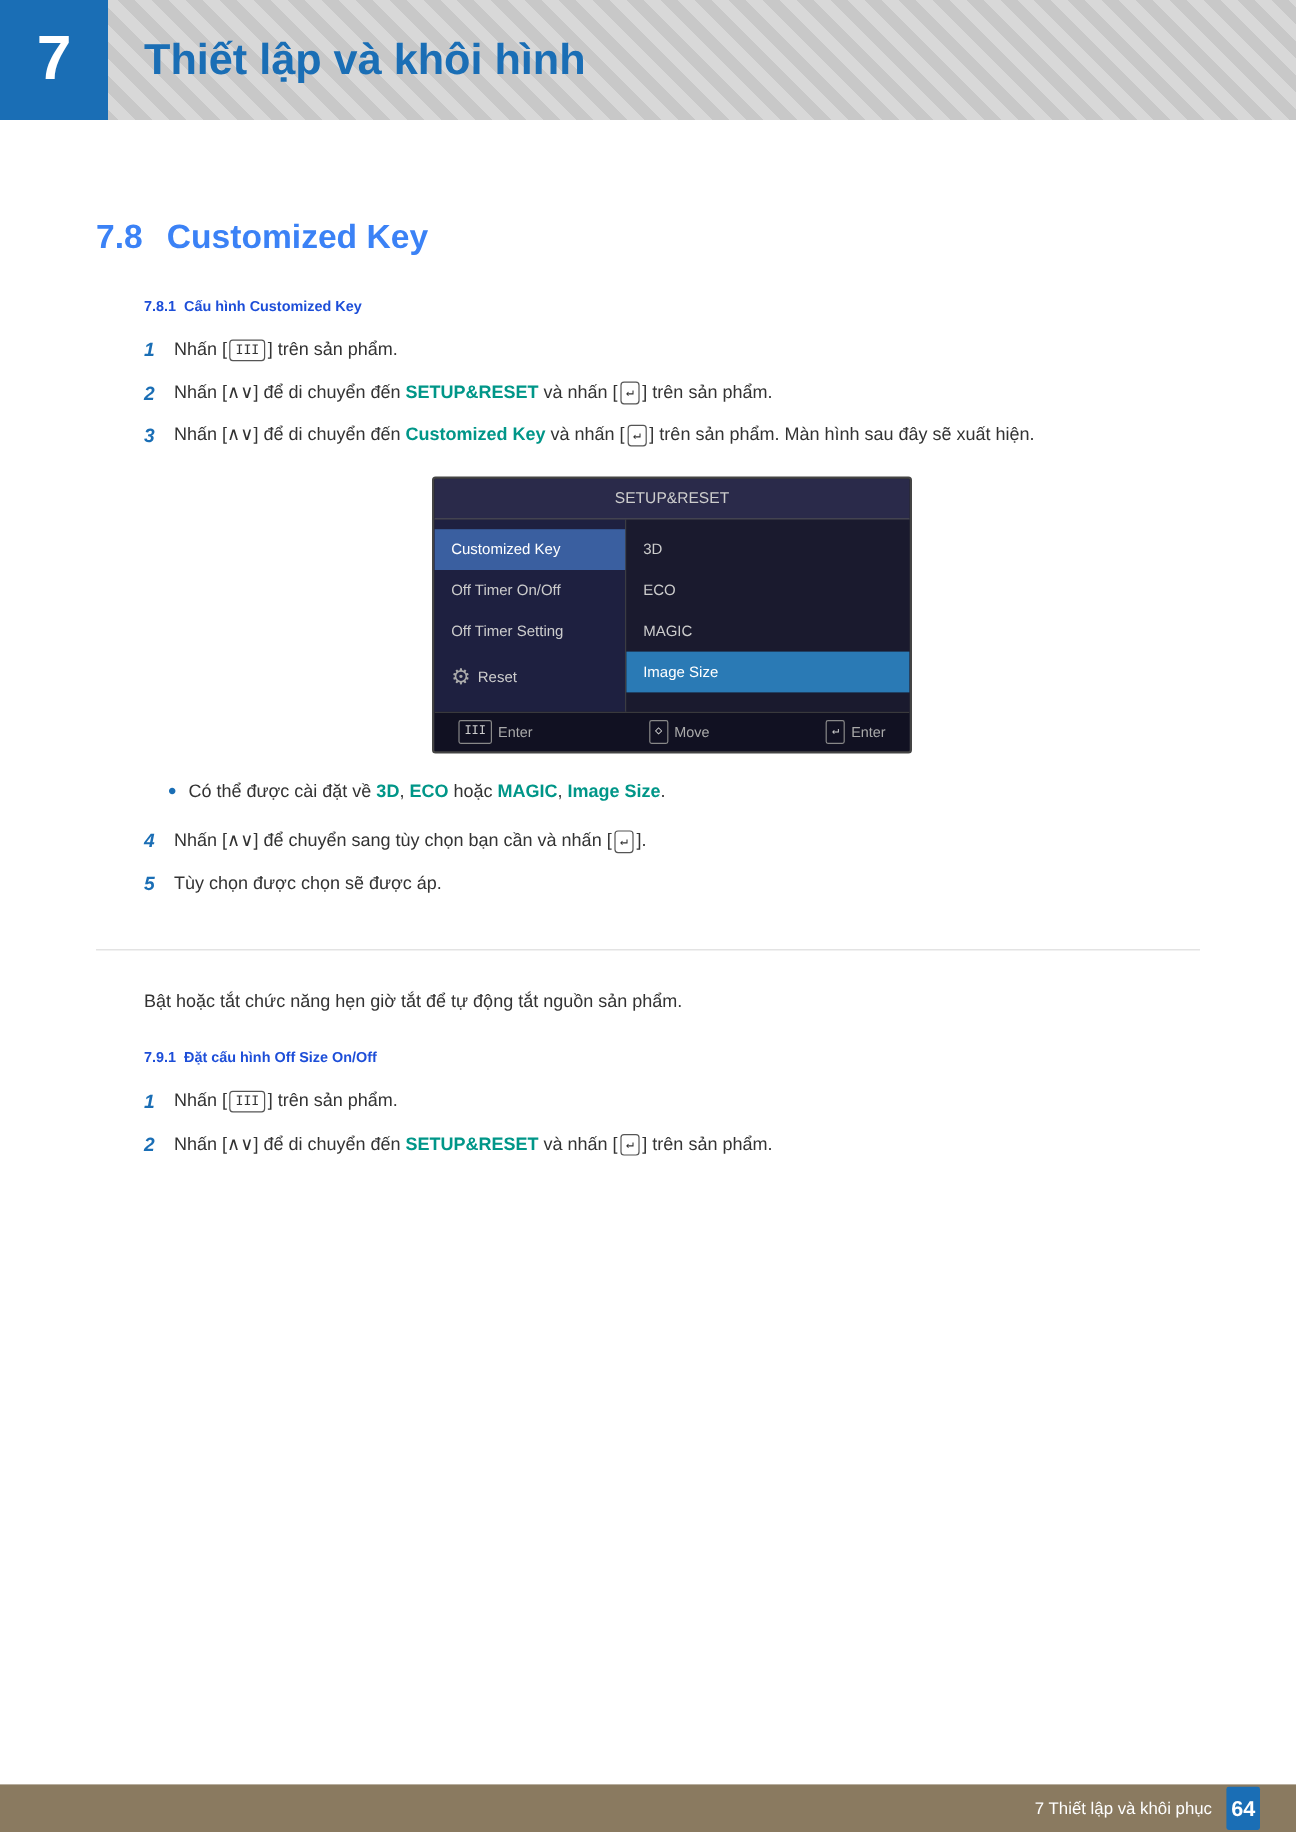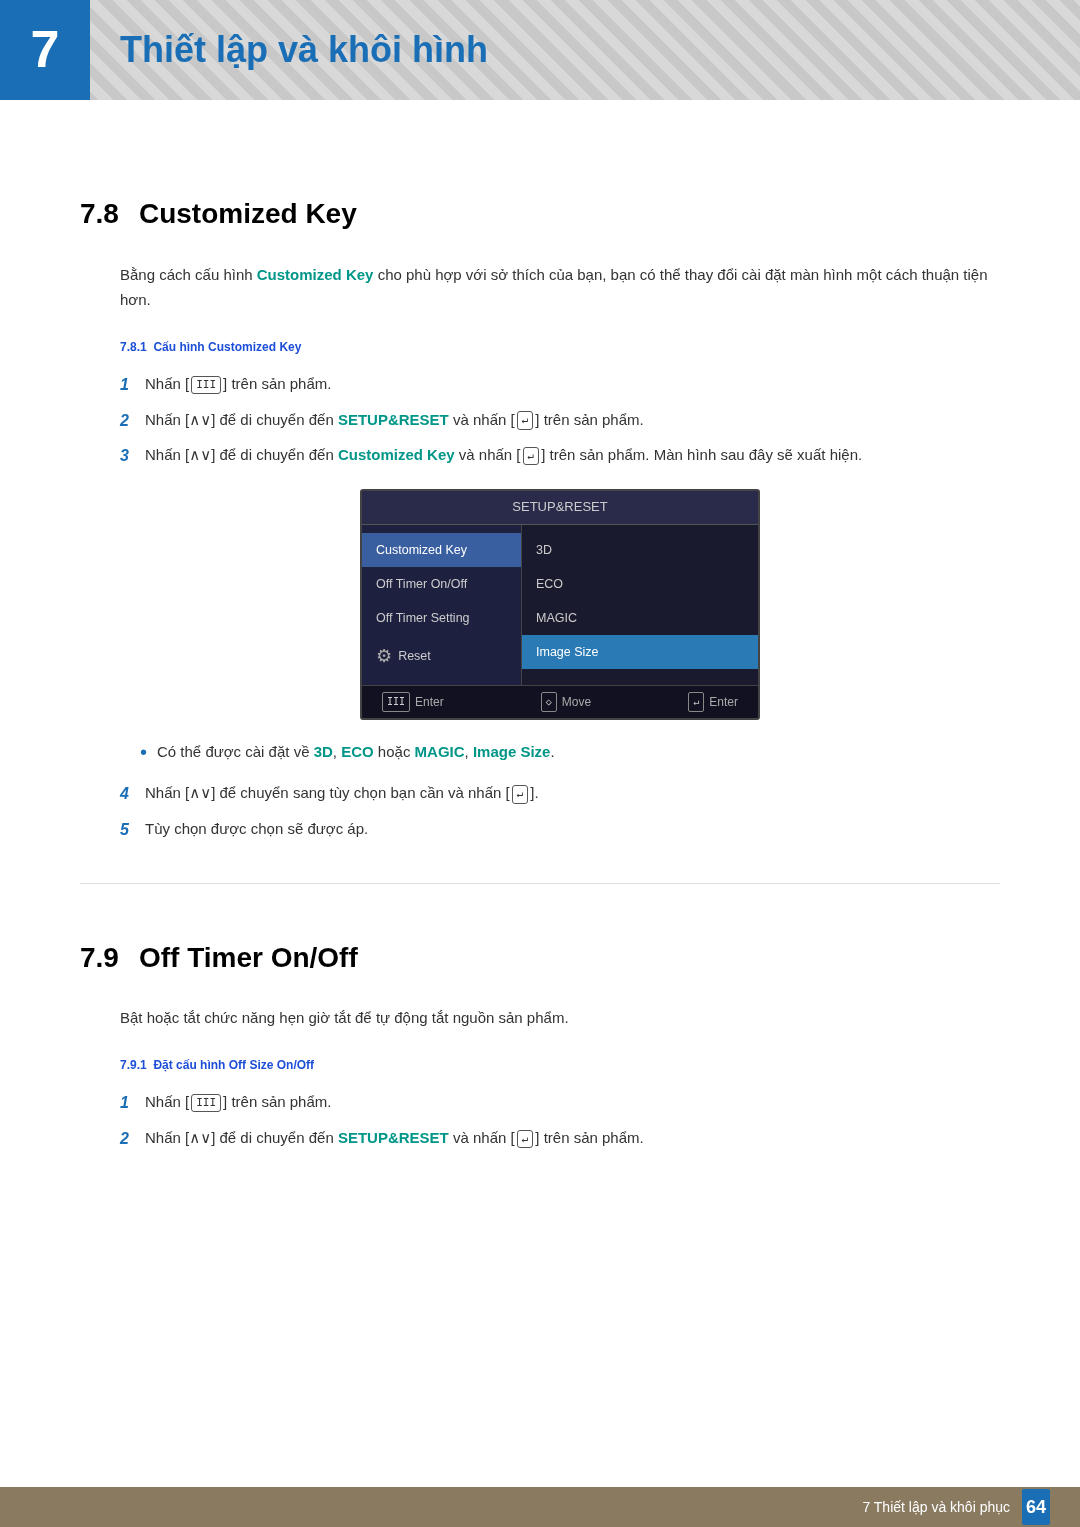--- a/index.html
+++ b/index.html
@@ -50,23 +50,23 @@
 
     
     .content {
       padding: 40px 80px 80px 80px;
     }
 
     
     .section-title {
       font-size: 28px;
       font-weight: bold;
-      color: #000000;
+      color: #3b82f6;
       margin-bottom: 25px;
-      margin-top: 52px;
+      margin-top: 36px;
     }
     .section-number {
       margin-right: 20px;
     }
 
     .section-body {
       padding-left: 40px;
       margin-bottom: 20px;
     }
 
@@ -269,23 +269,20 @@
   <div class="header-title-text">Thiết lập và khôi hình</div>
 </div>
 
 <div class="content">
 
   <div class="section-title">
     <span class="section-number">7.8</span><span>Customized Key</span>
   </div>
 
   <div class="section-body">
-    <p>
-      <span>Bằng cách cấu hình </span><span class="bold-teal">Customized Key</span><span> cho phù hợp với sở thích của bạn, bạn có thể thay đổi cài đặt màn hình một cách thuận tiện hơn.</span>
-    </p>
 
     <div class="subsection-title">
       <span>7.8.1</span>&nbsp;&nbsp;<span>Cấu hình Customized Key</span>
     </div>
 
     <ul class="numbered-list">
 
       <li>
         <span class="list-num">1</span>
         <span class="list-content">
@@ -365,23 +362,20 @@
         <span class="list-num">5</span>
         <span class="list-content">
           Tùy chọn được chọn sẽ được áp.
         </span>
       </li>
     </ul>
   </div>
 
   <hr class="section-divider">
 
-  <div class="section-title">
-    <span class="section-number">7.9</span><span>Off Timer On/Off</span>
-  </div>
 
   <div class="section-body">
     <p>Bật hoặc tắt chức năng hẹn giờ tắt để tự động tắt nguồn sản phẩm.</p>
 
     <div class="subsection-title">
       <span>7.9.1</span>&nbsp;&nbsp;<span>Đặt cấu hình Off Size On/Off</span>
     </div>
 
     <ul class="numbered-list">
 

